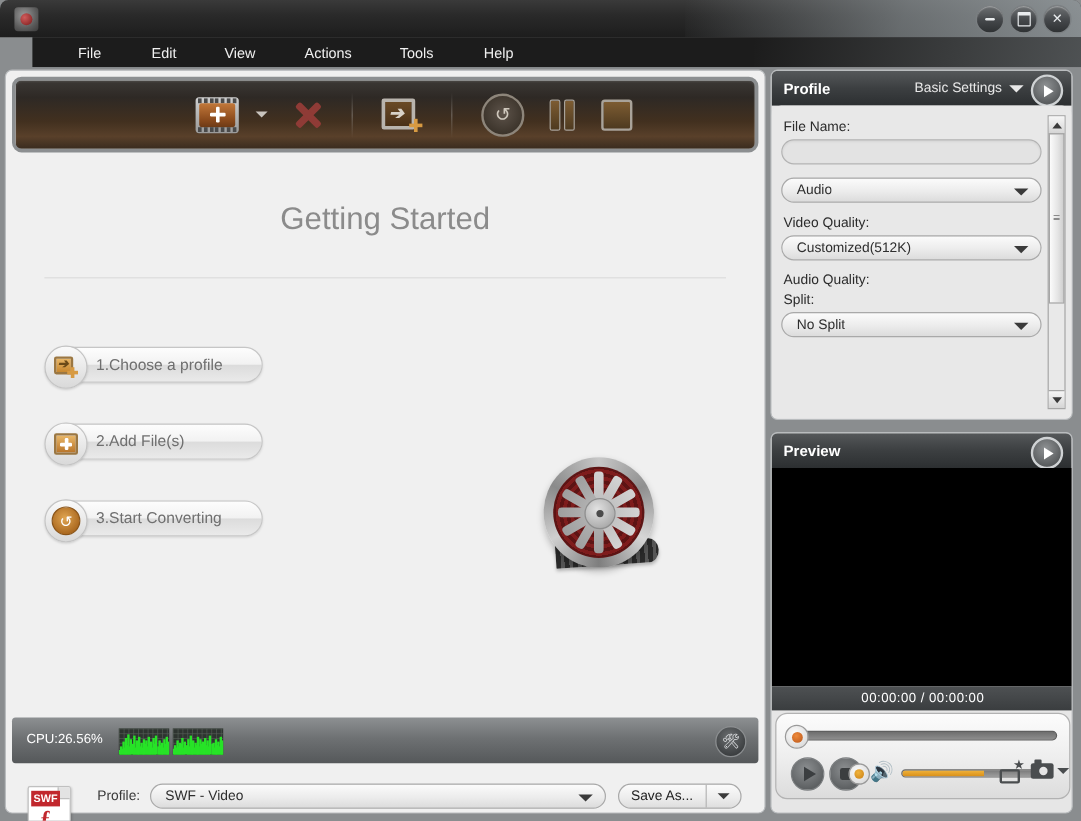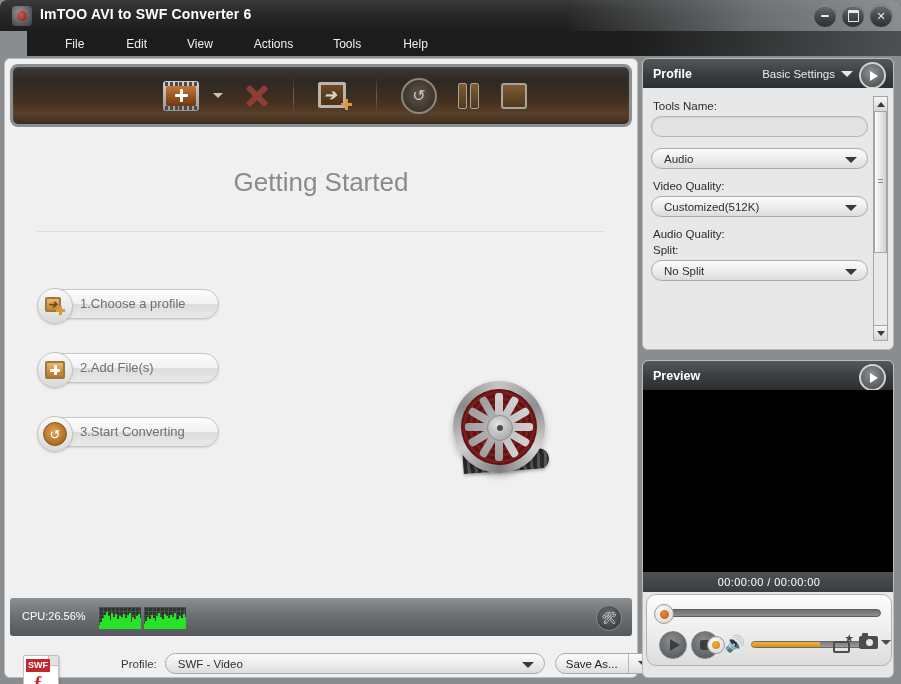--- a/index.html
+++ b/index.html
@@ -144,21 +144,21 @@
      display:flex;align-items:center;justify-content:center;color:#e6e8ea;font-size:12px;cursor:pointer;}
 
   
   .swf-icon{position:absolute;left:18px;top:596px;width:34px;height:40px;background:#fff;border:1px solid #c0c0c0;
      border-radius:2px;box-shadow:1px 1px 2px rgba(0,0,0,.18);}
   .swf-icon .tag{position:absolute;left:2px;top:3px;width:24px;height:13px;background:#c1272d;color:#fff;
      font-size:9px;font-weight:bold;text-align:center;line-height:13px;}
   .swf-icon .f{position:absolute;left:9px;top:17px;color:#c1272d;font-size:19px;font-weight:bold;font-family:"Liberation Serif",serif;line-height:19px;}
   .swf-icon .fold{position:absolute;right:0;top:0;width:9px;height:9px;background:#e3e3e3;border-left:1px solid #c0c0c0;border-bottom:1px solid #c0c0c0;}
 
-  .frow{position:absolute;display:flex;align-items:center;margin-left:40px;}
+  .frow{position:absolute;display:flex;align-items:center;}
   .frow .flab{color:#3a3a3a;font-size:11.5px;}
   .combo{position:relative;height:21px;border-radius:11px;box-sizing:border-box;
      background:linear-gradient(180deg,#fbfbfb,#ececec 55%,#dcdcdc);border:1px solid #a9a9a9;
      display:flex;align-items:center;cursor:pointer;}
   .combo .cval{padding-left:12px;color:#2e2e2e;font-size:11.5px;white-space:nowrap;overflow:hidden;}
   .combo .carr{position:absolute;right:10px;top:8px;width:0;height:0;
      border-left:6px solid transparent;border-right:6px solid transparent;border-top:6px solid #3a3a3a;}
   .splitbtn{display:flex;align-items:center;height:21px;border-radius:11px;box-sizing:border-box;
      background:linear-gradient(180deg,#fbfbfb,#ededed 55%,#dedede);border:1px solid #a9a9a9;cursor:pointer;}
   .splitbtn .t{padding:0 10px;color:#222;font-size:11.5px;white-space:nowrap;}
@@ -237,21 +237,20 @@
   .snap-caret{position:absolute;left:234px;top:45px;width:0;height:0;
      border-left:5px solid transparent;border-right:5px solid transparent;border-top:5px solid #4a4d4f;cursor:pointer;}
 </style>
 </head>
 <body>
 
 <div id="app">
 
   <div class="titlebar">
     <div class="app-icon"></div>
-    <div class="app-title">ImTOO AVI to SWF Converter 6</div>
     <div class="wbtns">
       <div class="wbtn">
           <i>
             <s class="mn"></s>
           </i>
         </div>
       <div class="wbtn">
           <i>
             <s class="mx"></s>
           </i>
@@ -500,21 +499,21 @@
             <span>Basic Settings</span>
             <i></i>
           </div>
           <div class="hd-go">
               <s></s>
             </div>
         </div>
         <div class="profile-body">
           <div class="pform">
 
-            <div class="plabel">Tools Name:</div>
+            <div class="plabel">File Name:</div>
             <div class="ptext pfield"></div>
 
             <div class="combo pfield">
               <div class="cval">Audio</div>
               <span class="carr"></span>
             </div>
 
             <div class="plabel">Video Quality:</div>
             <div class="combo pfield">
               <div class="cval">Customized(512K)</div>

